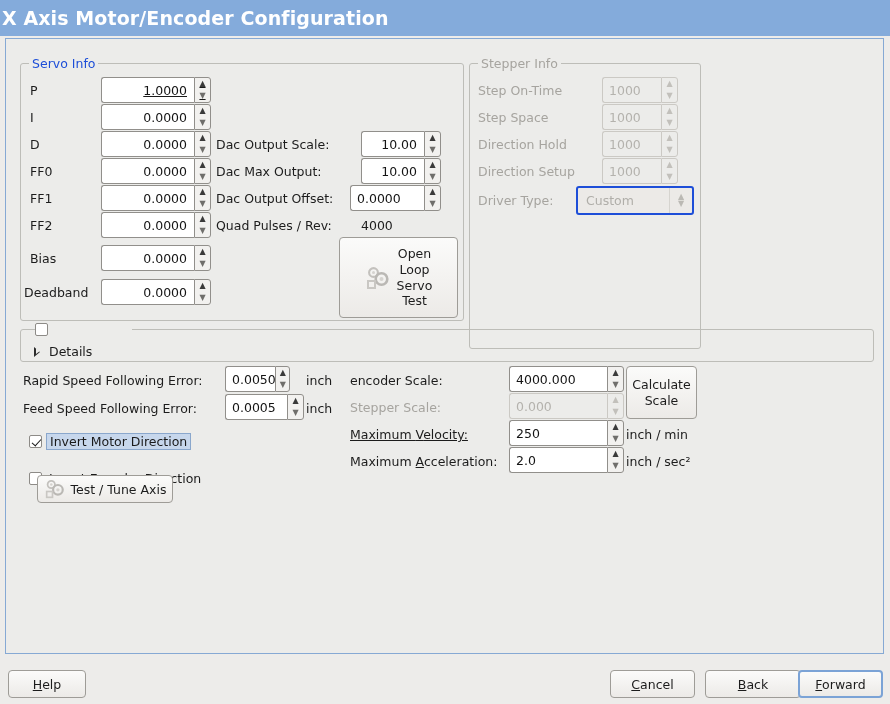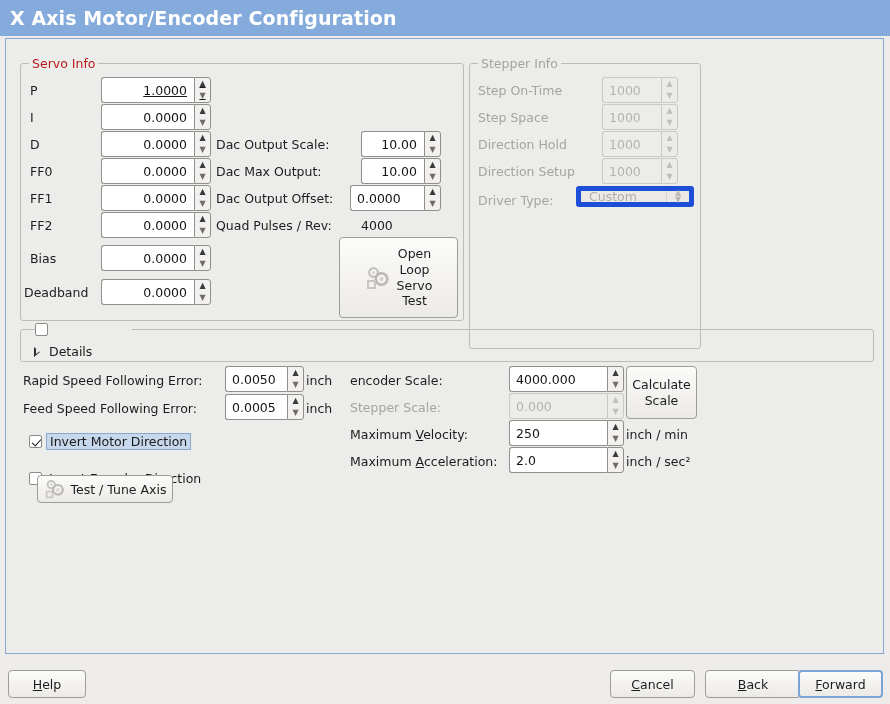--- a/index.html
+++ b/index.html
@@ -14,21 +14,21 @@
   #app { position: relative; width: 890px; height: 704px; }
 
   
   .titlebar {
     position: absolute; left: 0; top: 0; width: 890px; height: 36px;
     background: #84abdb;
     display: flex; align-items: center;
   }
   .titlebar .title {
     color: #ffffff; font-size: 19px; font-weight: bold;
-    padding-left: 10px; letter-spacing: 0.1px;
+    padding-left: 2px; letter-spacing: 0.1px;
   }
 
   
   .content-panel {
     position: absolute; left: 5px; top: 38px;
     width: 879px; height: 616px;
     background: #ececea;
     border: 1px solid #86a9d4;
     box-sizing: border-box;
   }
@@ -38,21 +38,21 @@
     position: absolute;
     border: 1px solid #bdbdb8;
     border-radius: 3px;
     box-sizing: border-box;
   }
   .groupframe > .legend {
     position: absolute; top: -8px; left: 8px;
     background: #ececea;
     padding: 0 3px;
     font-size: 12.5px;
-    color: #b91c1c;
+    color: #1d4ed8;
     white-space: nowrap;
   }
   .groupframe.disabled > .legend { color: #a6a49f; }
 
   
   .lbl { position: absolute; white-space: nowrap; font-size: 12.5px; color: #1c1c1c; }
   .lbl.dis { color: #a6a49f; }
   .u { text-decoration: underline; }
 
   
@@ -93,24 +93,24 @@
   }
   .spin .btns .ar.down { color: #6f6e6b; }
   .spin.disabled .val {
     background: #ececea; color: #b4b2ad; border-color: #cbc9c4;
   }
   .spin.disabled .btns { background: #ececea; border-color: #cbc9c4; }
   .spin.disabled .btns .ar { color: #c2c0bb; }
 
   
   .combo {
-    position: absolute; height: 21px;
+    position: absolute; height: 29px;
     display: flex; align-items: center;
     background: #eceae7;
-    border: 5px solid #1d4ed8;
+    border: 2px solid #1d4ed8;
     border-radius: 3px;
     box-sizing: border-box;
     padding-left: 8px;
     color: #b0aea9; font-size: 12.5px;
   }
   .combo .arrowbox {
     margin-left: auto; width: 22px; height: 100%;
     border-left: 1px solid #d6d4cf;
     display: flex; flex-direction: column;
     align-items: center; justify-content: center;
@@ -372,21 +372,21 @@
     <div class="cbrow" style="left:29px; top:284px;">
       <span class="cbox"></span>
     </div>
 
     <div class="expander" style="left:28px; top:305px;">
       <span class="tri"></span>
       <span>Details</span>
     </div>
 
     <div class="lbl" style="left:17px; top:334px;">Rapid Speed Following Error:</div>
-    <div class="spin leftal" style="left:219px; top:327px; width:79px;">
+    <div class="spin leftal" style="left:219px; top:327px; width:65px;">
       <div class="val">0.0050</div>
       <div class="btns">
         <div class="ar up">▲</div>
         <div class="ar down">▼</div>
       </div>
     </div>
     <div class="lbl" style="left:300px; top:334px;">inch</div>
 
     <div class="lbl" style="left:17px; top:362px;">Feed Speed Following Error:</div>
     <div class="spin leftal" style="left:219px; top:355px; width:79px;">
@@ -438,21 +438,21 @@
       </div>
     </div>
 
     <div class="btn" style="left:620px; top:327px; width:71px; height:53px;">
       <span class="stack">
         <span>Calculate</span>
         <span>Scale</span>
       </span>
     </div>
 
-    <div class="lbl" style="left:344px; top:388px;">
+    <div class="lbl" style="left:344px; top:388px;text-decoration:underline;">
       <span>Maximum </span><span class="u">V</span><span>elocity:</span>
     </div>
     <div class="spin leftal" style="left:503px; top:381px; width:115px;">
       <div class="val">250</div>
       <div class="btns">
         <div class="ar up">▲</div>
         <div class="ar down">▼</div>
       </div>
     </div>
     <div class="lbl" style="left:620px; top:388px;">inch / min</div>

